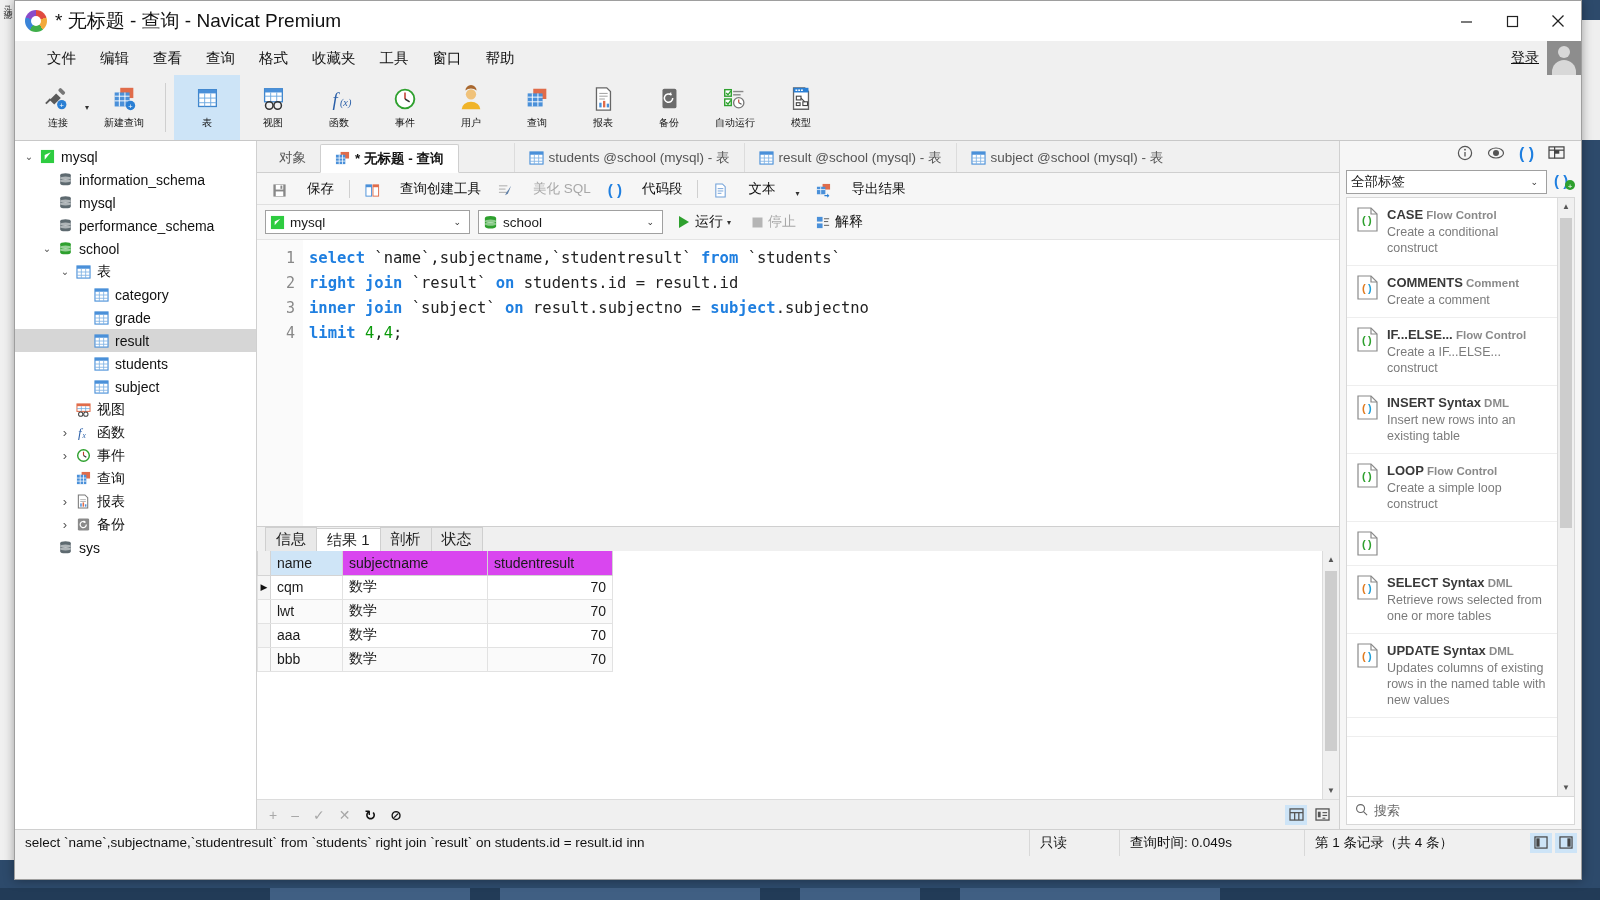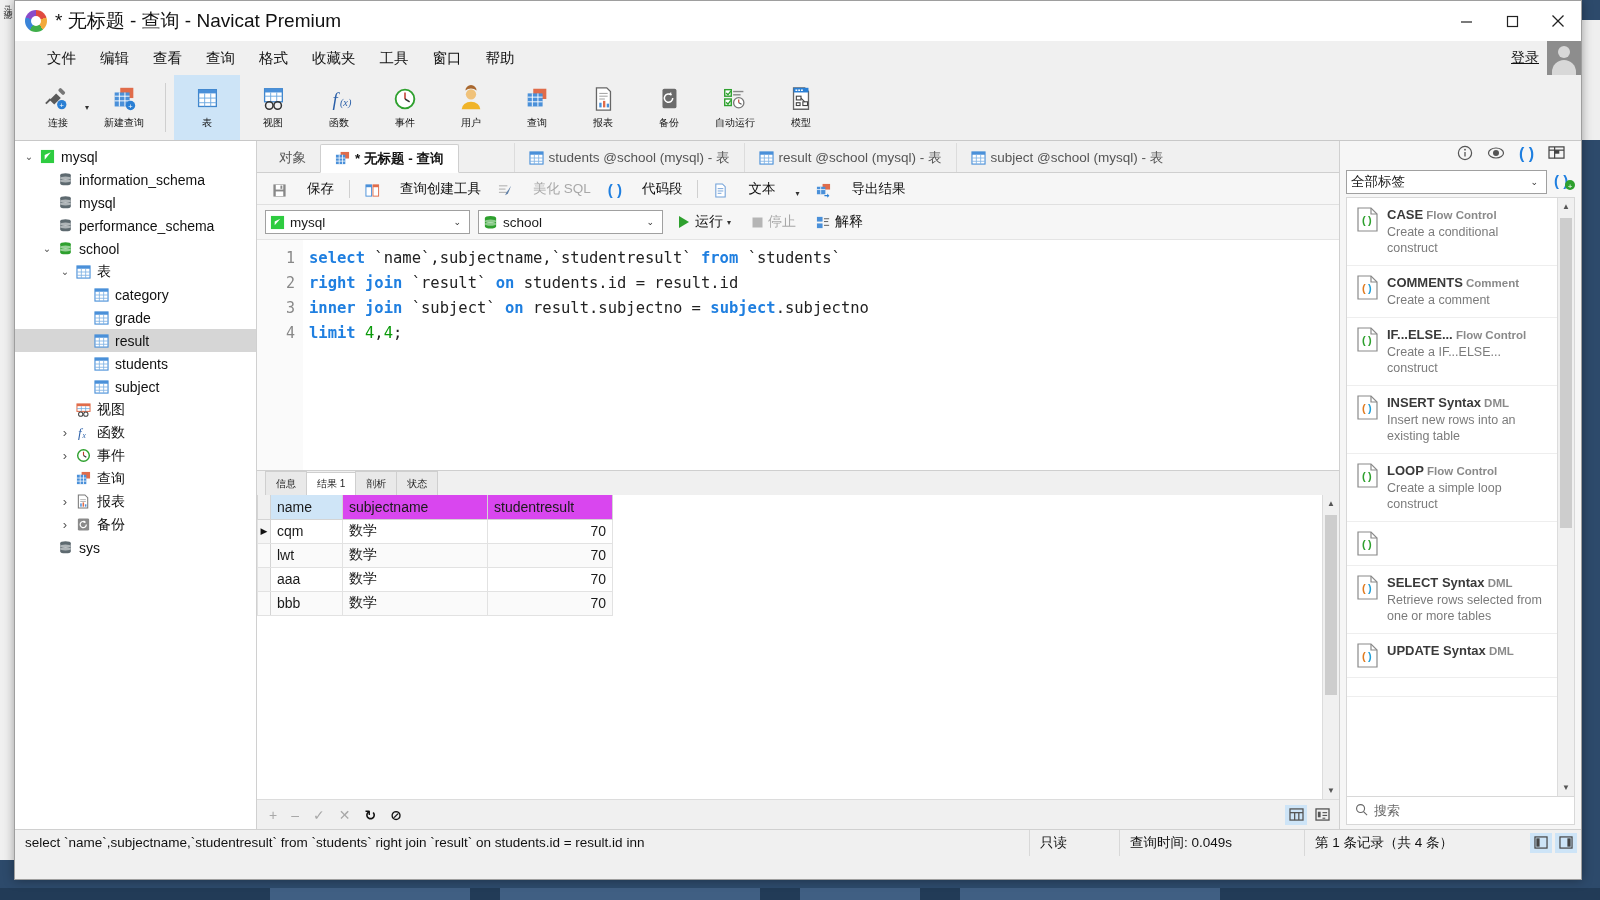--- a/index.html
+++ b/index.html
@@ -83,21 +83,21 @@
   .run-btn.dis{color:#a8a8a8;}
 
   
   .editor{ flex:1; background:#fff; display:flex; overflow:hidden; border-top:1px solid #e4e4e4;}
   .gutter{ width:46px; background:#fafafa; text-align:right; padding:6px 8px 0 0;
            font-family:"DejaVu Sans Mono","Liberation Mono",monospace; font-size:15px; color:#888; line-height:25px;}
   .code{ flex:1; padding:6px 0 0 6px; font-family:"DejaVu Sans Mono","Liberation Mono",monospace;
          font-size:15.5px; line-height:25px; white-space:pre; color:#222;}
   .k{ color:#1f7fe0; font-weight:bold;} .n{color:#0a9a0a;} .p{color:#222;}
   .res-tabs{ height:25px; background:#f0f0f0; display:flex; align-items:flex-end; padding-left:8px; border-top:1px solid #cfcfcf;}
-  .rtab{ height:24px; padding:0 10px; font-size:10px; color:#222; display:flex; align-items:center; background:#e9e9e9; border:1px solid #cfcfcf; border-bottom:none; margin-right:-1px;}
+  .rtab{ height:24px; padding:0 10px; font-size:15px; color:#222; display:flex; align-items:center; background:#e9e9e9; border:1px solid #cfcfcf; border-bottom:none; margin-right:-1px;}
   .rtab.active{ background:#fff; border-bottom:1px solid #fff; margin-bottom:-1px;}
   .grid-wrap{ background:#fff; display:flex; }
   .grid{ flex:1; overflow:hidden;}
   table.g{ border-collapse:collapse; font-size:14px;}
   table.g th{ background:#d946ef; border:1px solid #d4d4d4; border-top:none; font-weight:normal; text-align:left; padding:3px 6px; height:24px;}
   table.g th.sel{ background:#cfe5f7;}
   table.g th.rowmark{ width:13px; padding:0; background:#f0f0f0;}
   table.g td{ border:1px solid #e2e2e2; padding:2px 6px; height:24px;}
   table.g td.rowmark{ width:13px; padding:0; background:#f5f5f5; text-align:center; color:#111; font-size:9px; border-right:1px solid #d4d4d4;}
   table.g tr.alt td{ background:#fafafa;}
@@ -786,21 +786,21 @@
 
       <div class="res-tabs">
         <div id="rtabs-host" style="display:flex;align-items:flex-end;">
             <div class="rtab">信息</div>
             <div class="rtab active">结果 1</div>
             <div class="rtab">剖析</div>
             <div class="rtab">状态</div>
           </div>
       </div>
 
-      <div class="grid-wrap" style="height:304px;">
+      <div class="grid-wrap" style="height:248px;">
         <div class="grid">
           <table class="g" id="grid-host">
               <thead>
                 <tr>
                   <th class="rowmark"></th>
                   <th class="sel" style="width: 72px;">name</th>
                   <th style="width: 145px;">subjectname</th>
                   <th style="width: 125px;">studentresult</th>
                 </tr>
               </thead>
@@ -991,20 +991,21 @@
             </div>
             <div class="snip">
               <div class="sdoc"><svg width="21" height="25" viewBox="0 0 21 25">
                   <path d="M1 1 h13 l6 6 v17 h-19z" fill="#fff" stroke="#8a8a8a" stroke-width="1.2"></path>
                   <path d="M14 1 v6 h6" fill="none" stroke="#8a8a8a" stroke-width="1.2"></path>
                   <text x="5" y="17" font-size="11" font-weight="bold" fill="#e07b20">(</text>
                   <text x="11" y="17" font-size="11" font-weight="bold" fill="#1f9fd8">)</text>
                 </svg></div>
               <div class="stxt">
                 <div class="stitle"><span>UPDATE Syntax</span><span class="stag"> DML</span></div>
+                <div class="sdesc">Updates columns of existing rows in the named table with new values</div>
               </div>
             </div>
             <div class="snip"></div>
           </div>
         <div class="vscroll">
           <div class="arw">▲</div>
           <div class="thumb" style="top:20px;height:310px;"></div>
           <div class="arw" style="position:absolute;bottom:0;left:0;right:0;">▼</div>
         </div>
       </div>

